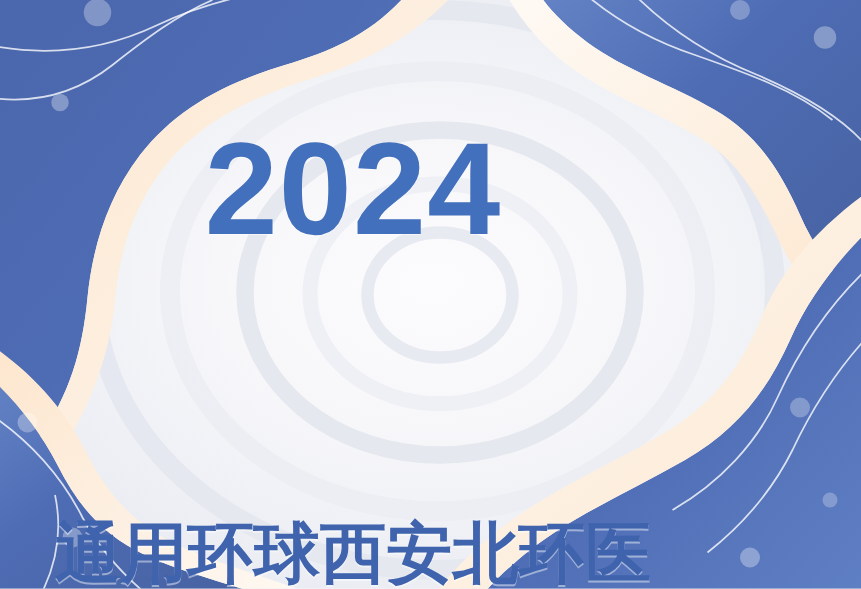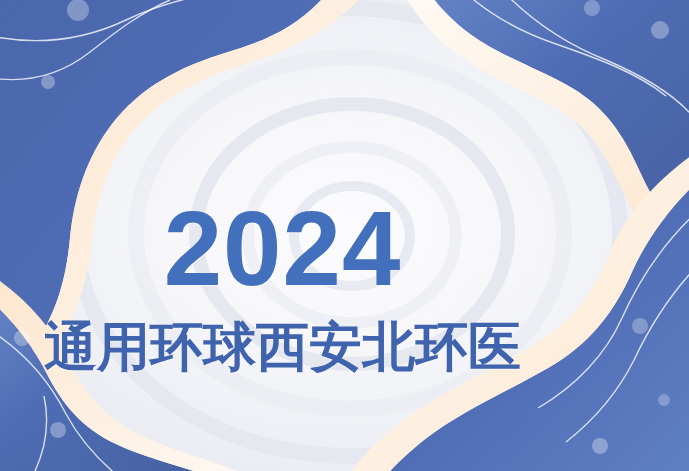--- a/index.html
+++ b/index.html
@@ -31,21 +31,21 @@
   
   .content {
     position: absolute;
     left: 0;
     top: 0;
     width: 565px;
     height: 471px;
     display: flex;
     flex-direction: column;
     align-items: center;
-    justify-content: center;
+    justify-content: space-between;
     padding-top: 104px;
     box-sizing: border-box;
   }
 
   .year {
     font-size: 105px;
     line-height: 0.92;
     font-weight: 700;
     letter-spacing: 1px;
     color: #4370bc;

